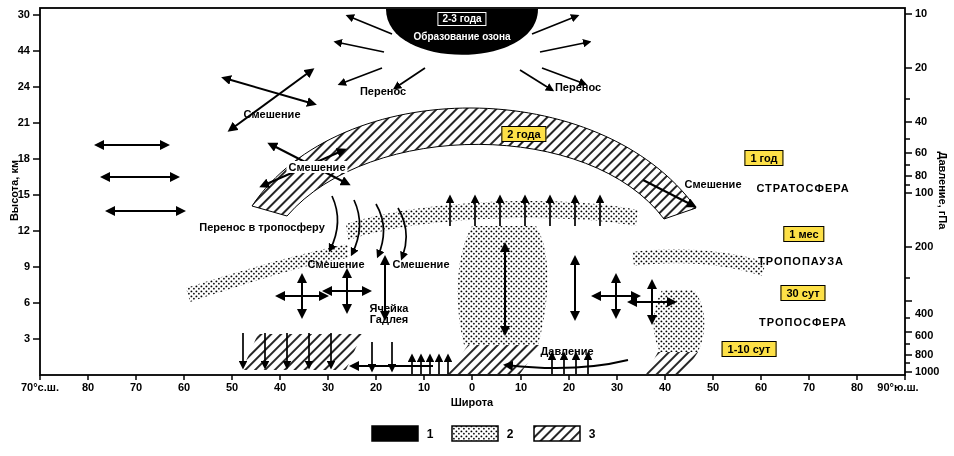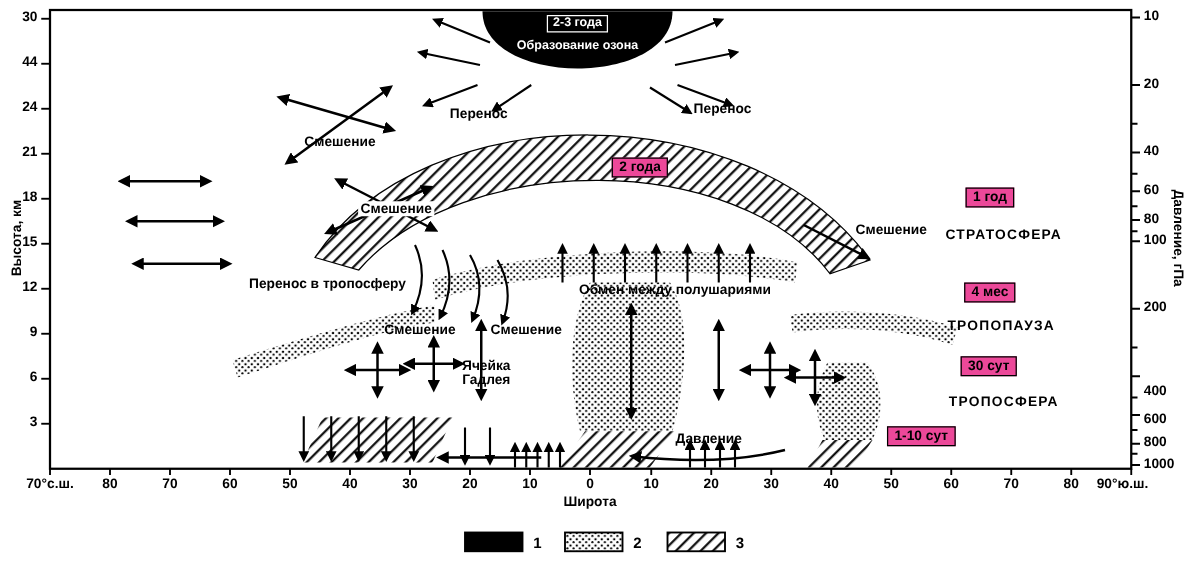--- a/index.html
+++ b/index.html
@@ -3,21 +3,21 @@
 <meta charset="utf-8">
 <style>
   html,body{margin:0;padding:0;background:#fff;}
   .fig{position:relative;width:954px;height:456px;background:#fff;overflow:hidden;
        font-family:"Liberation Sans","DejaVu Sans",sans-serif;color:#000;}
   .gfx{position:absolute;left:0;top:0;}
   .lbl{position:absolute;transform:translateX(-50%);font-size:11px;font-weight:700;
        white-space:nowrap;line-height:12px;}
   .small{font-size:10px;}
   .white{color:#fff;}
-  .box{border:1.5px solid #000;background:#ec4899;padding:1px 5px;}
+  .box{border:1.5px solid #000;background:#fde047;padding:1px 5px;margin-left:12px;}
   .wbox{border:1px solid #fff;background:transparent;padding:0 4px;}
   .caps{letter-spacing:1px;}
   .tickL{position:absolute;left:4px;width:26px;text-align:right;font-size:11px;font-weight:700;}
   .tickR{position:absolute;left:915px;font-size:11px;font-weight:700;}
   .tickB{position:absolute;transform:translateX(-50%);font-size:11px;font-weight:700;white-space:nowrap;}
   .vlab{position:absolute;width:90px;height:13px;text-align:center;font-size:11px;font-weight:700;white-space:nowrap;}
   .vl-left{left:-31px;top:184px;transform:rotate(-90deg);}
   .vl-right{left:897px;top:184px;transform:rotate(90deg);}
   .a1{stroke:#000;stroke-width:2;fill:none;marker-end:url(#ah);}
   .a1t{stroke:#000;stroke-width:1.7;fill:none;marker-end:url(#ah);}
@@ -261,30 +261,29 @@
   <div class="lbl small white" style="left:462px;top:31px">Образование озона</div>
 
   <div class="lbl" style="left:383px;top:85px">Перенос</div>
   <div class="lbl" style="left:578px;top:81px">Перенос</div>
   <div class="lbl" style="left:272px;top:108px">Смешение</div>
   <div class="lbl" style="left:317px;top:161px;background:#fff;padding:0 2px">Смешение</div>
   <div class="lbl" style="left:713px;top:178px">Смешение</div>
   <div class="lbl" style="left:336px;top:258px">Смешение</div>
   <div class="lbl" style="left:421px;top:258px">Смешение</div>
   <div class="lbl" style="left:262px;top:221px">Перенос в тропосферу</div>
-  <div class="lbl" style="left:540px;top:226px">Обмен между полушариями</div>
-  <div class="lbl two-line" style="left:389px;top:288px">
+  <div class="lbl two-line" style="left:389px;top:303px">
     <div>Ячейка</div>
     <div>Гадлея</div>
   </div>
   <div class="lbl" style="left:567px;top:345px">Давление</div>
 
   <div class="lbl box" style="left:512px;top:126px">2 года</div>
-  <div class="lbl box" style="left:792px;top:150px">1 год</div>
-  <div class="lbl box" style="left:792px;top:226px">4 мес</div>
+  <div class="lbl box" style="left:752px;top:150px">1 год</div>
+  <div class="lbl box" style="left:792px;top:226px">1 мес</div>
   <div class="lbl box" style="left:791px;top:285px">30 сут</div>
   <div class="lbl box" style="left:737px;top:341px">1-10 сут</div>
 
   <div class="lbl caps" style="left:803px;top:182px">СТРАТОСФЕРА</div>
   <div class="lbl caps" style="left:801px;top:255px">ТРОПОПАУЗА</div>
   <div class="lbl caps" style="left:803px;top:316px">ТРОПОСФЕРА</div>
 
   <div class="lbl" style="left:430px;top:428px;font-size:12px">1</div>
   <div class="lbl" style="left:510px;top:428px;font-size:12px">2</div>
   <div class="lbl" style="left:592px;top:428px;font-size:12px">3</div>

